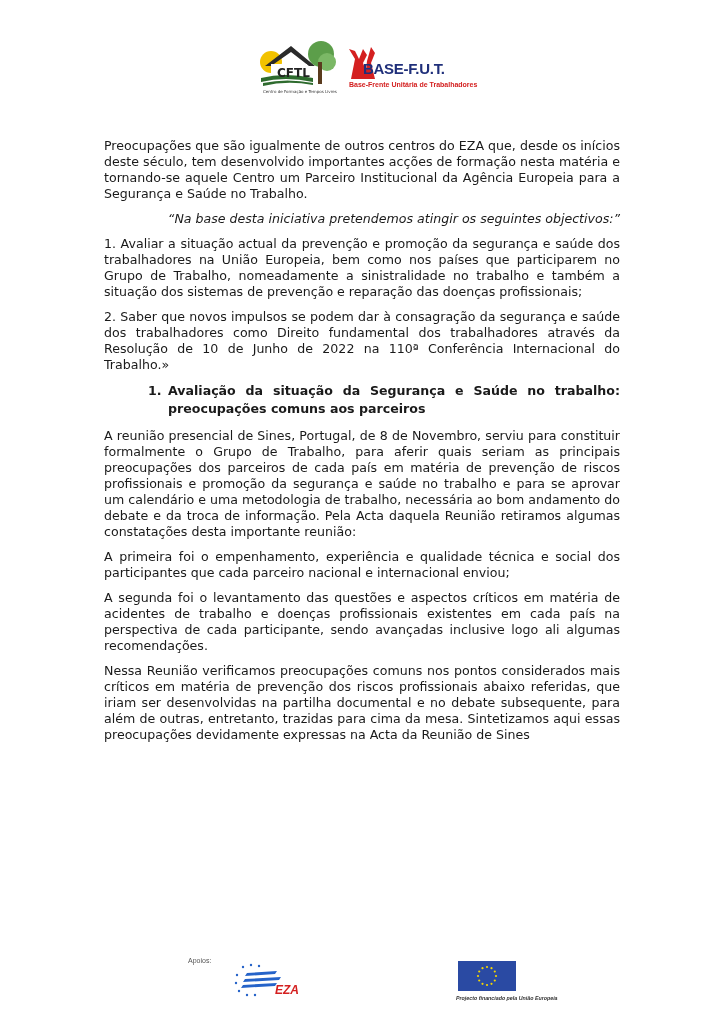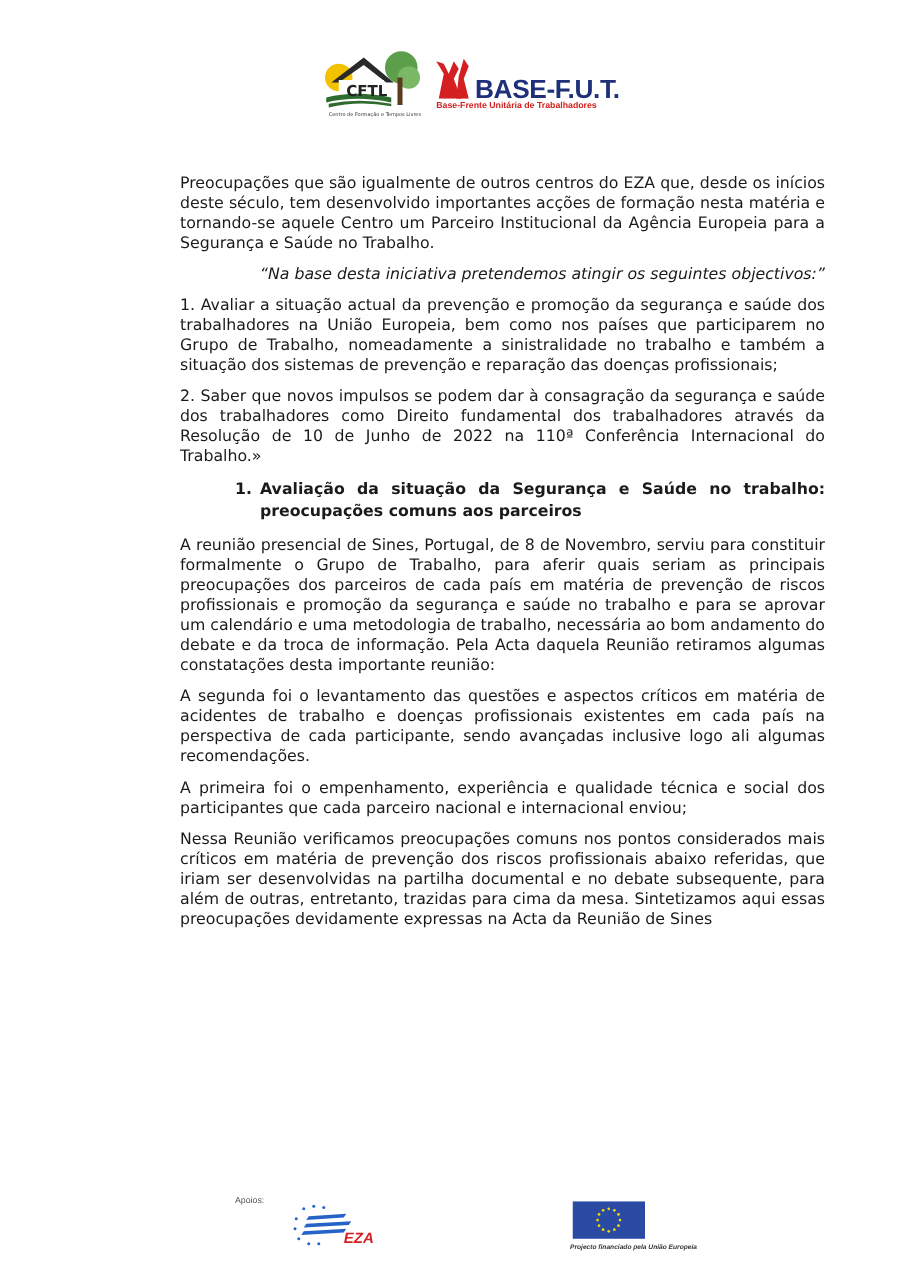--- a/index.html
+++ b/index.html
@@ -3,24 +3,24 @@
 <meta charset="utf-8">
 <style>
   html, body { margin:0; padding:0; background:#ffffff; }
   body { width:724px; height:1024px; position:relative; overflow:hidden;
          font-family:"DejaVu Sans", sans-serif; color:#1a1a1a; }
   .header-logos { position:absolute; top:40px; left:255px; width:220px; height:60px; }
   .cftl { position:absolute; left:0; top:0; width:84px; height:60px; }
   .cftl-caption { position:absolute; left:8px; top:49px; font-size:4px; color:#333; white-space:nowrap; }
   .cftl-text { position:absolute; left:22px; top:26px; font-weight:bold; font-size:12px; color:#222; }
   .base { position:absolute; left:92px; top:5px; width:130px; height:50px; }
-  .base-title { position:absolute; left:33px; top:15px; font-family:"Liberation Sans", sans-serif; font-weight:bold; font-size:21px; color:#1f2f7a; letter-spacing:-0.3px; white-space:nowrap; }
+  .base-title { position:absolute; left:16px; top:15px; font-family:"Liberation Sans", sans-serif; font-weight:bold; font-size:15px; color:#1f2f7a; letter-spacing:-0.3px; white-space:nowrap; }
   .base-sub { position:absolute; left:2px; top:36px; font-family:"Liberation Sans", sans-serif; font-weight:bold; font-size:7px; color:#d42020; white-space:nowrap; }
 
-  .content { position:absolute; left:104px; top:138px; width:516px; font-size:12.6px; line-height:16px;margin-left:40px; }
+  .content { position:absolute; left:104px; top:138px; width:516px; font-size:12.6px; line-height:16px; }
   .content p { margin:0 0 9px 0; text-align:justify; }
   .italic { font-style:italic; }
   .heading { display:flex; font-weight:bold; font-size:12.6px; line-height:18px; margin:2px 0 10px 0; padding-left:44px; text-align:justify; }
   .heading .num { width:20px; flex:none; }
   .heading .txt { flex:1; text-align:justify; }
 
   .footer { position:absolute; top:955px; left:188px; width:360px; height:55px; }
   .apoios { position:absolute; left:0; top:2px; font-family:"Liberation Sans", sans-serif; font-size:7px; color:#555; }
   .eza { position:absolute; left:45px; top:6px; width:70px; height:38px; }
   .ipcm { position:absolute; left:128px; top:5px; width:90px; height:40px; }
@@ -60,22 +60,22 @@
   <p style="margin-bottom:9px;">
     <span class="italic" style="display:block;text-align:right;">“Na base desta iniciativa pretendemos atingir os seguintes objectivos:”</span>
   </p>
   <p>1. Avaliar a situação actual da prevenção e promoção da segurança e saúde dos trabalhadores na União Europeia, bem como nos países que participarem no Grupo de Trabalho, nomeadamente a sinistralidade no trabalho e também a situação dos sistemas de prevenção e reparação das doenças profissionais;</p>
   <p>2. Saber que novos impulsos se podem dar à consagração da segurança e saúde dos trabalhadores como Direito fundamental dos trabalhadores através da Resolução de 10 de Junho de 2022 na 110ª Conferência Internacional do Trabalho.»</p>
   <div class="heading">
     <span class="num">1.</span>
     <span class="txt">Avaliação da situação da Segurança e Saúde no trabalho: preocupações comuns aos parceiros</span>
   </div>
   <p>A reunião presencial de Sines, Portugal, de 8 de Novembro, serviu para constituir formalmente o Grupo de Trabalho, para aferir quais seriam as principais preocupações dos parceiros de cada país em matéria de prevenção de riscos profissionais e promoção da segurança e saúde no trabalho e para se aprovar um calendário e uma metodologia de trabalho, necessária ao bom andamento do debate e da troca de informação. Pela Acta daquela Reunião retiramos algumas constatações desta importante reunião:</p>
+  <p>A primeira foi o empenhamento, experiência e qualidade técnica e social dos participantes que cada parceiro nacional e internacional enviou;</p>
   <p>A segunda foi o levantamento das questões e aspectos críticos em matéria de acidentes de trabalho e doenças profissionais existentes em cada país na perspectiva de cada participante, sendo avançadas inclusive logo ali algumas recomendações.</p>
-  <p>A primeira foi o empenhamento, experiência e qualidade técnica e social dos participantes que cada parceiro nacional e internacional enviou;</p>
   <p>Nessa Reunião verificamos preocupações comuns nos pontos considerados mais críticos em matéria de prevenção dos riscos profissionais abaixo referidas, que iriam ser desenvolvidas na partilha documental e no debate subsequente, para além de outras, entretanto, trazidas para cima da mesa. Sintetizamos aqui essas preocupações devidamente expressas na Acta da Reunião de Sines</p>
 </div>
 
 <div class="footer">
   <span class="apoios">Apoios:</span>
   <div class="eza">
     <svg width="70" height="38" viewBox="0 0 70 38">
       <g fill="#2563c9">
         <circle cx="10" cy="6" r="1.2"></circle>
           <circle cx="18" cy="4" r="1.2"></circle>

